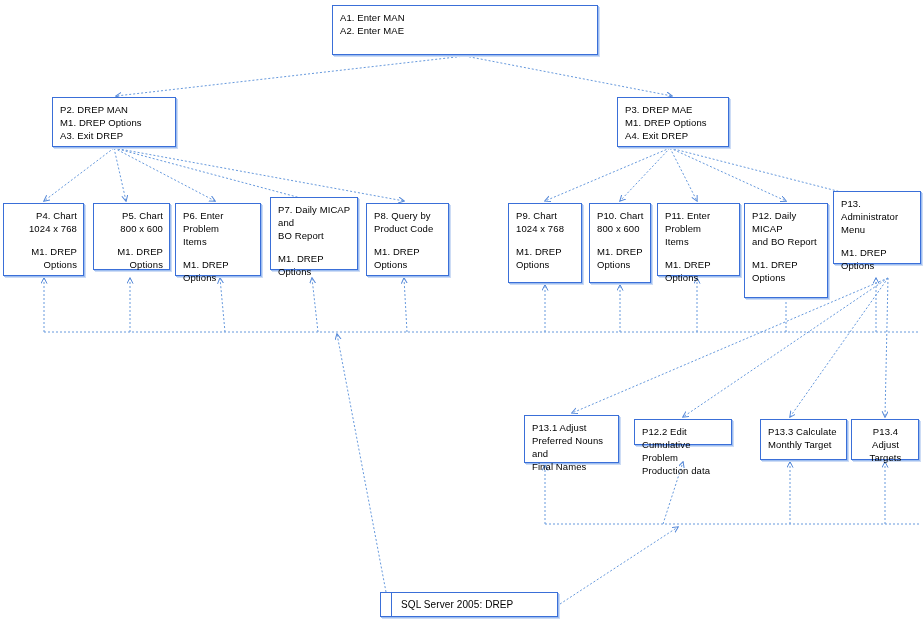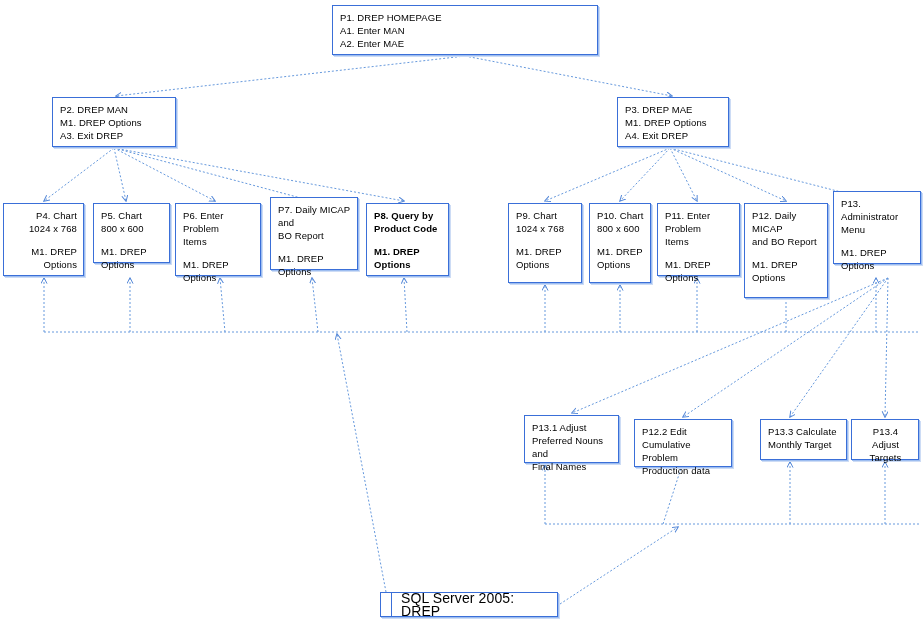--- a/index.html
+++ b/index.html
@@ -57,21 +57,21 @@
     align-items: center;
   }
   .node.store .bar {
     width: 10px;
     align-self: stretch;
     border-right: 1px solid #3a6fd8;
     flex: 0 0 10px;
   }
   .node.store .storelabel {
     padding-left: 9px;
-    font-size: 14px;
+    font-size: 10px;
     line-height: 13px;
   }
 </style>
 </head>
 <body>
 
 <div id="canvas">
 
   <svg id="edges" viewBox="0 0 924 619" width="924" height="619" xmlns="http://www.w3.org/2000/svg">
     <defs>
@@ -122,59 +122,58 @@
       <path d="M663,524 L683,462" marker-end="url(#ah)"></path>
       <path d="M790,524 L790,462" marker-end="url(#ah)"></path>
       <path d="M885,524 L885,462" marker-end="url(#ah)"></path>
 
       <path d="M560,604 L678,527" marker-end="url(#ah)"></path>
     </g>
   </svg>
 
   <div id="nodes">
       <div class="node" style="left: 332px; top: 5px; width: 266px; height: 50px;">
-        <span class="line">P1. DREP HOMEPAGE</span>
         <span class="line">A1. Enter MAN</span>
         <span class="line">A2. Enter MAE</span>
       </div>
       <div class="node" style="left: 52px; top: 97px; width: 124px; height: 50px;">
         <span class="line">P2. DREP MAN</span>
         <span class="line">M1. DREP Options</span>
         <span class="line">A3. Exit DREP</span>
       </div>
       <div class="node" style="left: 617px; top: 97px; width: 112px; height: 50px;">
         <span class="line">P3. DREP MAE</span>
         <span class="line">M1. DREP Options</span>
         <span class="line">A4. Exit DREP</span>
       </div>
       <div class="node" style="left: 3px; top: 203px; width: 81px; height: 73px; text-align: right;">
         <span class="line">P4. Chart</span>
         <span class="line">1024 x 768</span>
         <span class="gap"></span>
         <span class="menu">M1. DREP Options</span>
       </div>
-      <div class="node" style="left: 93px; top: 203px; width: 77px; height: 60px;">
+      <div class="node" style="left: 93px; top: 203px; width: 77px; height: 67px; text-align: right;">
         <span class="line">P5. Chart</span>
         <span class="line">800 x 600</span>
         <span class="gap"></span>
         <span class="menu">M1. DREP Options</span>
       </div>
       <div class="node" style="left: 175px; top: 203px; width: 86px; height: 73px;">
         <span class="line">P6. Enter Problem</span>
         <span class="line">Items</span>
         <span class="gap"></span>
         <span class="menu">M1. DREP Options</span>
       </div>
       <div class="node" style="left: 270px; top: 197px; width: 88px; height: 73px;">
         <span class="line">P7. Daily MICAP and</span>
         <span class="line">BO Report</span>
         <span class="gap"></span>
         <span class="menu">M1. DREP Options</span>
       </div>
-      <div class="node" style="left: 366px; top: 203px; width: 83px; height: 73px; font-weight: bold;">
+      <div class="node" style="left: 366px; top: 203px; width: 83px; height: 73px;">
         <span class="line">P8. Query by</span>
         <span class="line">Product Code</span>
         <span class="gap"></span>
         <span class="menu">M1. DREP Options</span>
       </div>
       <div class="node" style="left: 508px; top: 203px; width: 74px; height: 80px;">
         <span class="line">P9. Chart</span>
         <span class="line">1024 x 768</span>
         <span class="gap"></span>
         <span class="menu">M1. DREP
@@ -203,21 +202,21 @@
         <span class="line">P13. Administrator</span>
         <span class="line">Menu</span>
         <span class="gap"></span>
         <span class="menu">M1. DREP Options</span>
       </div>
       <div class="node" style="left: 524px; top: 415px; width: 95px; height: 48px;">
         <span class="line">P13.1 Adjust</span>
         <span class="line">Preferred Nouns and</span>
         <span class="line">Final Names</span>
       </div>
-      <div class="node" style="left: 634px; top: 419px; width: 98px; height: 48px;">
+      <div class="node" style="left: 634px; top: 419px; width: 98px; height: 26px;">
         <span class="line">P12.2 Edit Cumulative</span>
         <span class="line">Problem Production data</span>
       </div>
       <div class="node" style="left: 760px; top: 419px; width: 87px; height: 41px;">
         <span class="line">P13.3 Calculate</span>
         <span class="line">Monthly Target</span>
       </div>
       <div class="node" style="left: 851px; top: 419px; width: 68px; height: 41px; text-align: center;">
         <span class="line">P13.4 Adjust</span>
         <span class="line">Targets</span>

